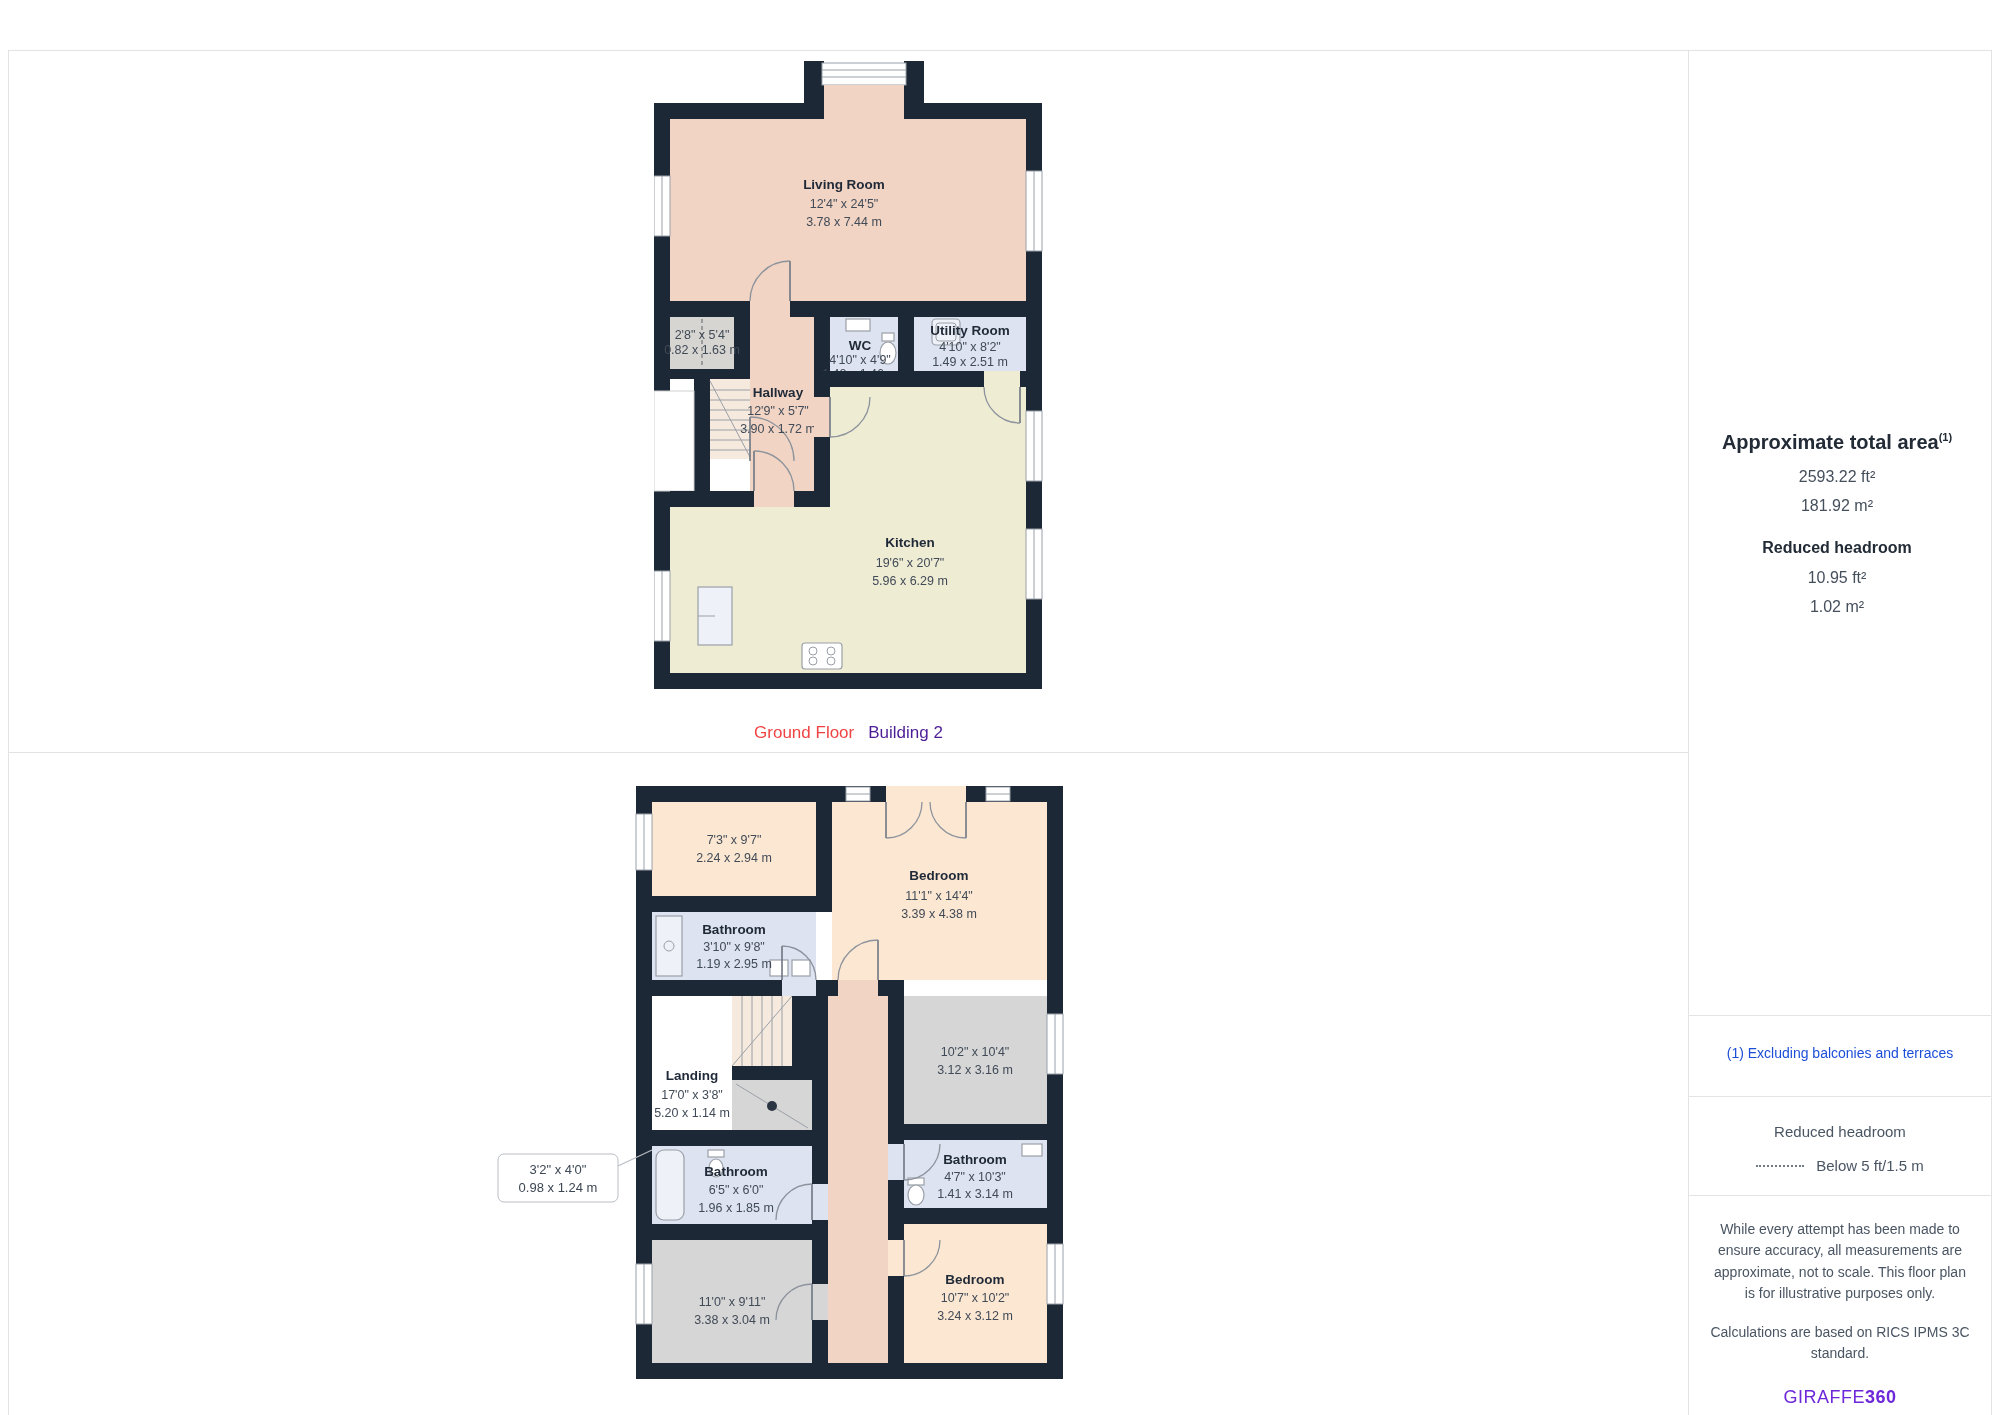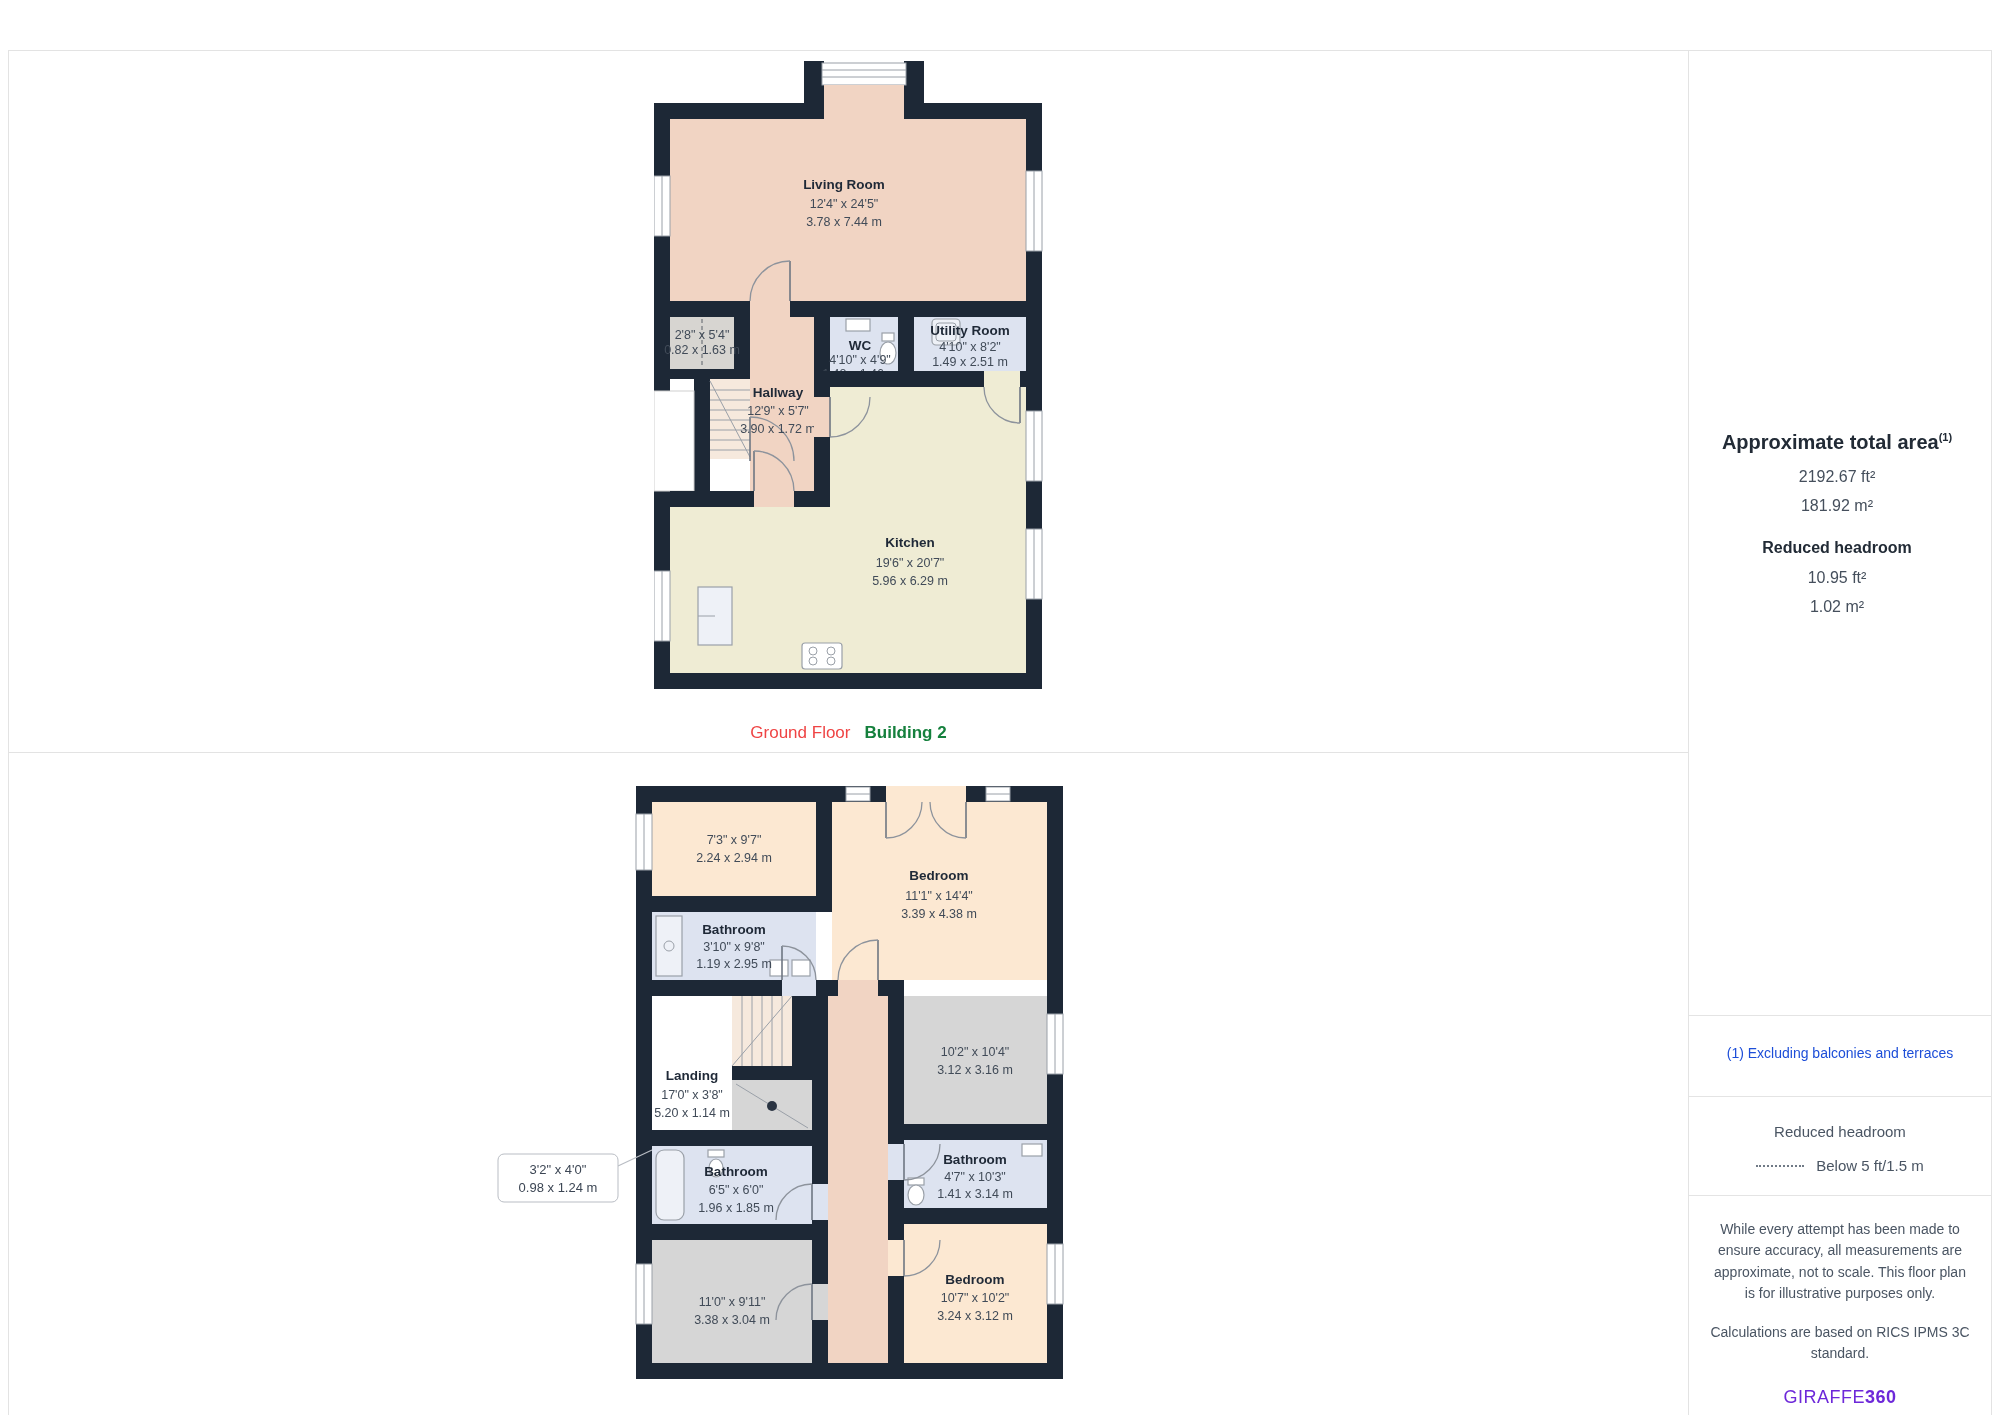--- a/index.html
+++ b/index.html
@@ -5,21 +5,21 @@
   html,body{margin:0;padding:0;background:#fff;}
   .page{position:relative;width:2000px;height:1415px;background:#fff;font-family:"Liberation Sans",sans-serif;overflow:hidden;}
   .frame{position:absolute;left:8px;top:6px;width:1982px;height:1402px;border:1px solid #e3e3e3;margin-top:44px;}
   .main{position:absolute;left:0;top:0;width:1679px;height:100%;}
   .v-divider{position:absolute;left:1679px;top:0;bottom:0;width:1px;background:#e3e3e3;}
   .h-divider-main{position:absolute;left:0;top:701px;width:1679px;height:1px;background:#e3e3e3;}
   .ground-svg{position:absolute;left:645px;top:10px;}
   .floor1-svg{position:absolute;left:477px;top:733px;}
   .floor-label{position:absolute;width:1679px;text-align:center;font-size:17px;}
   .floor-label .fl-name{font-weight:normal;color:#ef4444;}
-  .floor-label .fl-bldg{color:#15803d;margin-left:14px;font-weight:bold;}
+  .floor-label .fl-bldg{color:#4c1d95;margin-left:14px;}
   .label-ground{top:672px;}
   .label-floor1{top:1365px;}
   
   .sidebar{position:absolute;left:1680px;top:0;width:302px;height:100%;}
   .sb-div{position:absolute;left:0;right:0;height:1px;background:#e4e4e4;}
   .sb-top{position:absolute;top:380px;left:0;right:6px;text-align:center;color:#454f5c;}
   .sb-top h2{margin:0 0 14px 0;font-size:20px;color:#222b36;}
   .sb-top h2 sup{font-size:11px;}
   .sb-top .val{font-size:16px;margin:0 0 11px 0;}
   .sb-top h3{margin:24px 0 12px 0;font-size:16px;color:#222b36;}
@@ -338,21 +338,21 @@
       </g>
     </svg>
 
   </div>
 
   <div class="v-divider"></div>
 
   <div class="sidebar">
     <div class="sb-top">
       <h2><span>Approximate total area</span><sup>(1)</sup></h2>
-      <p class="val">2192.67 ft²</p>
+      <p class="val">2593.22 ft²</p>
       <p class="val">181.92 m²</p>
       <h3>Reduced headroom</h3>
       <p class="val">10.95 ft²</p>
       <p class="val">1.02 m²</p>
     </div>
 
     <div class="sb-div" style="top:964px"></div>
     <div class="sb-note">(1) Excluding balconies and terraces</div>
 
     <div class="sb-div" style="top:1045px"></div>

